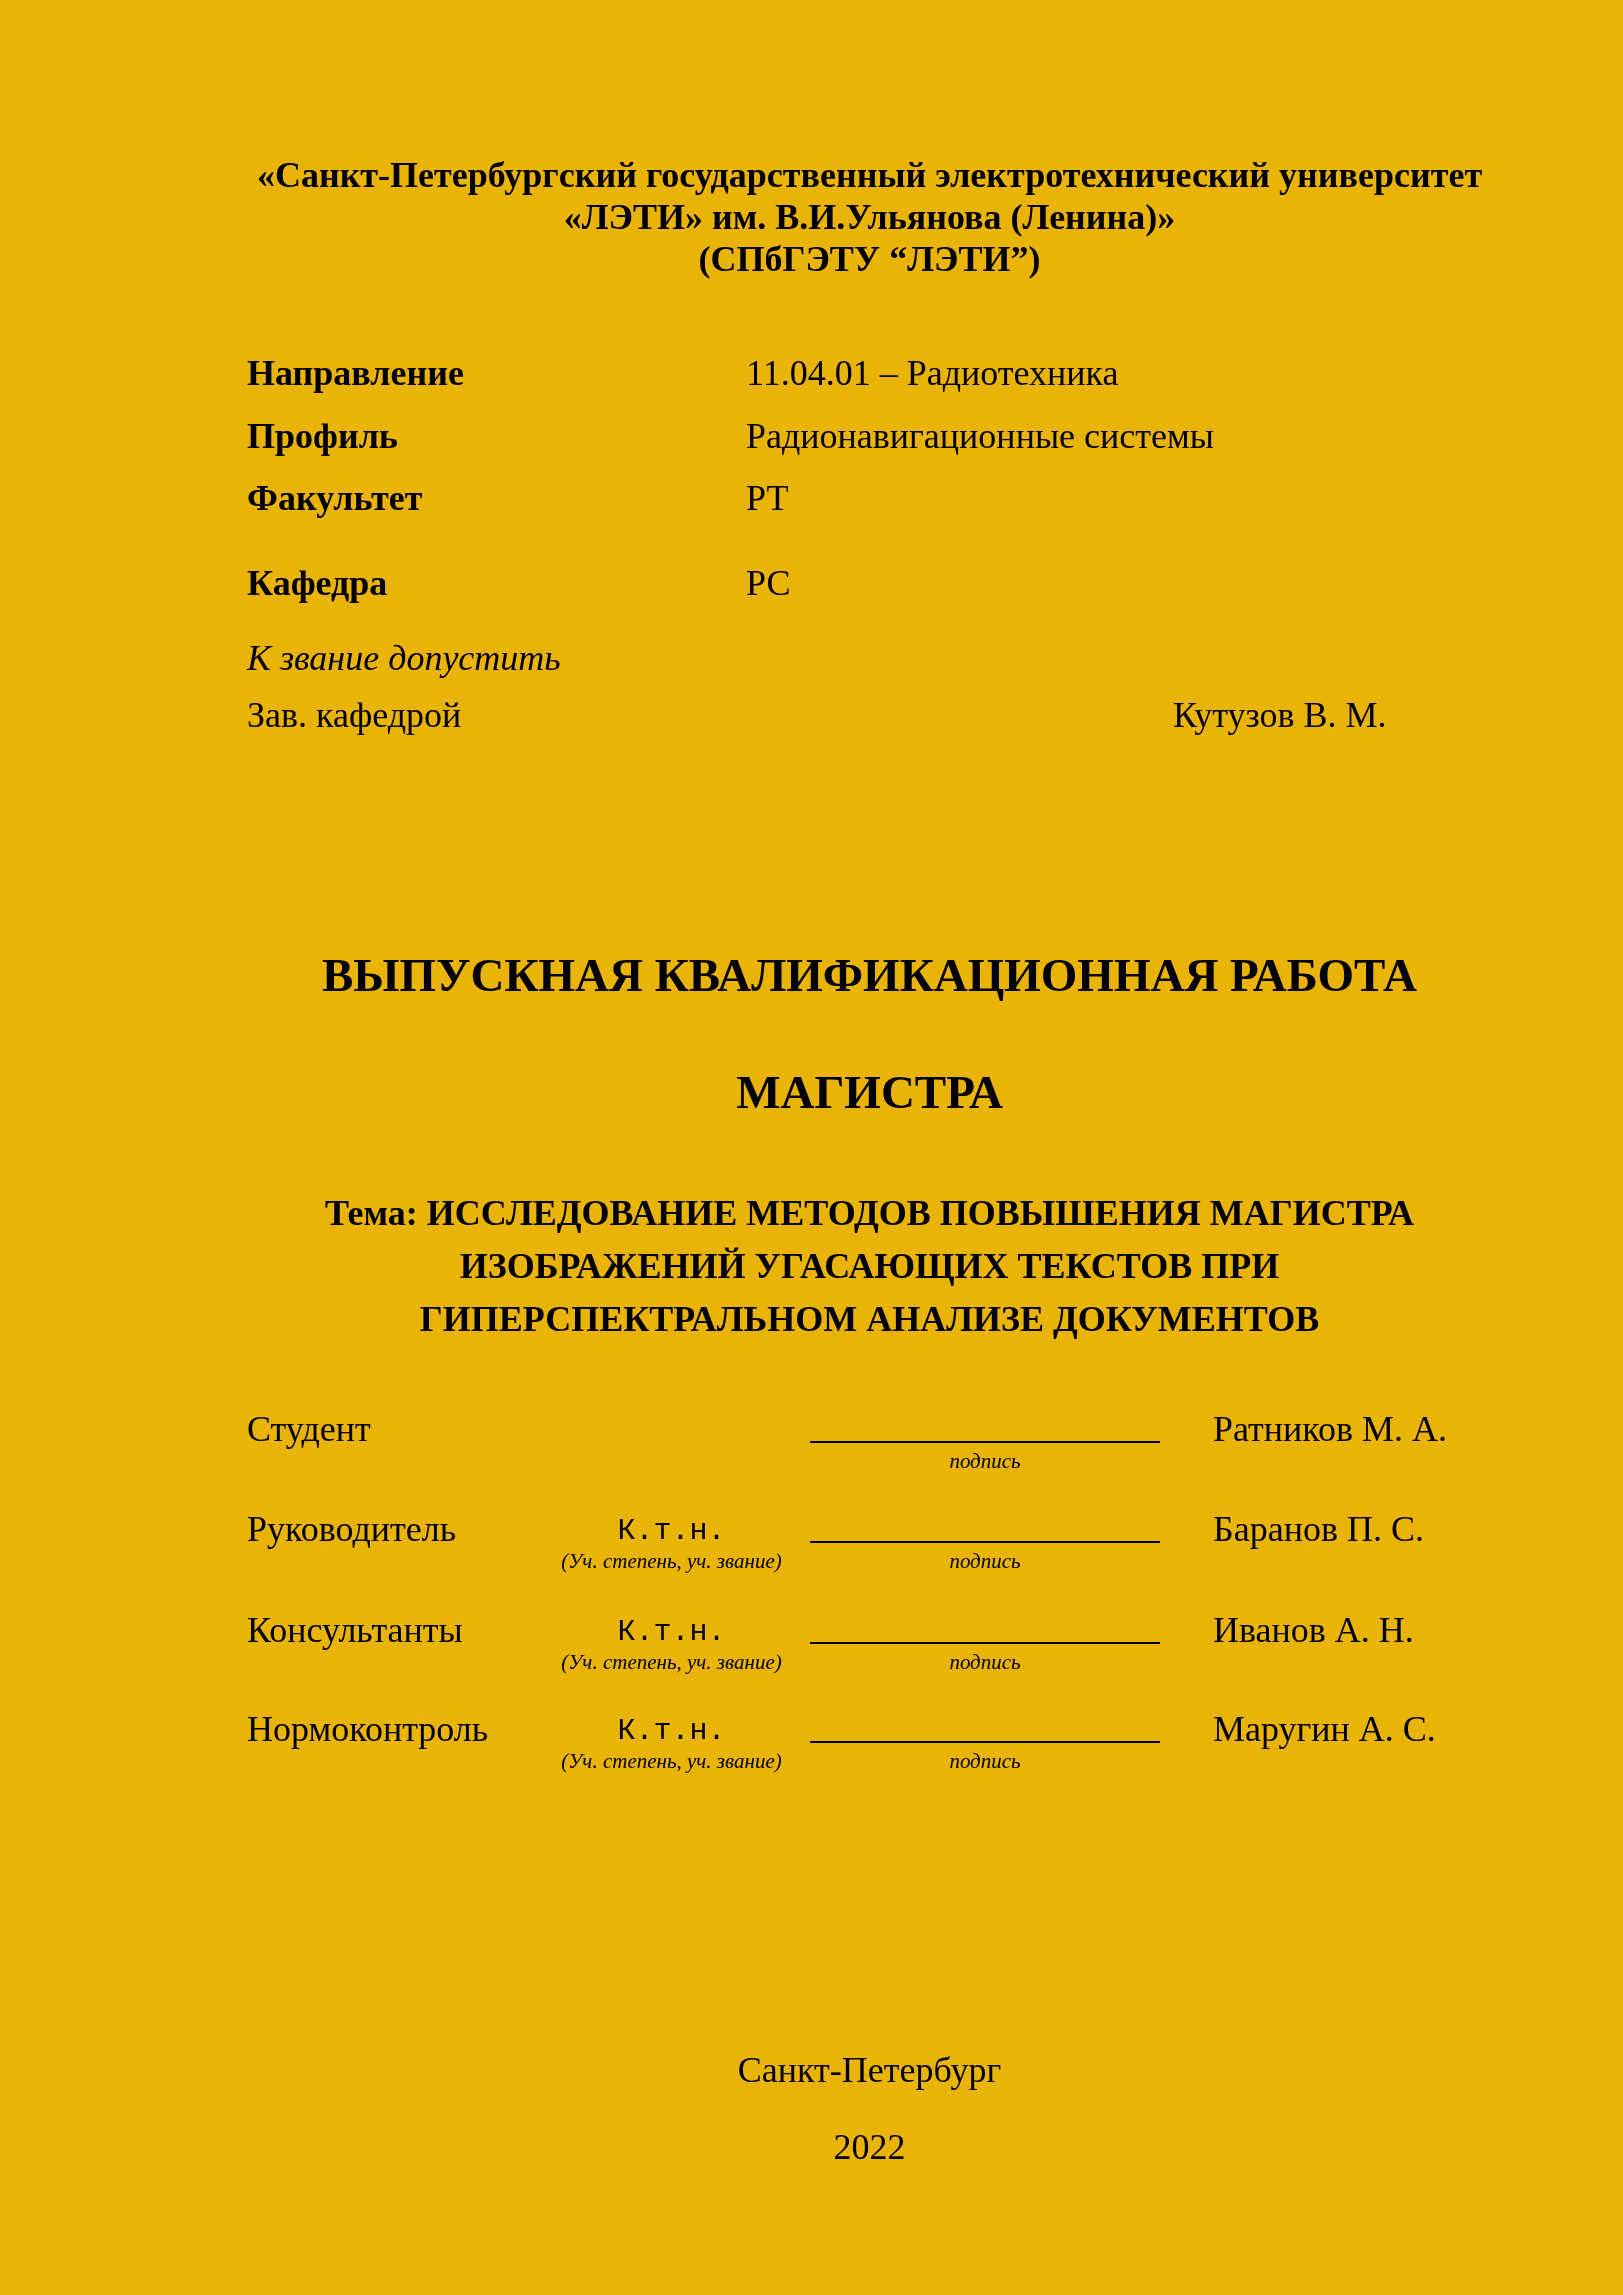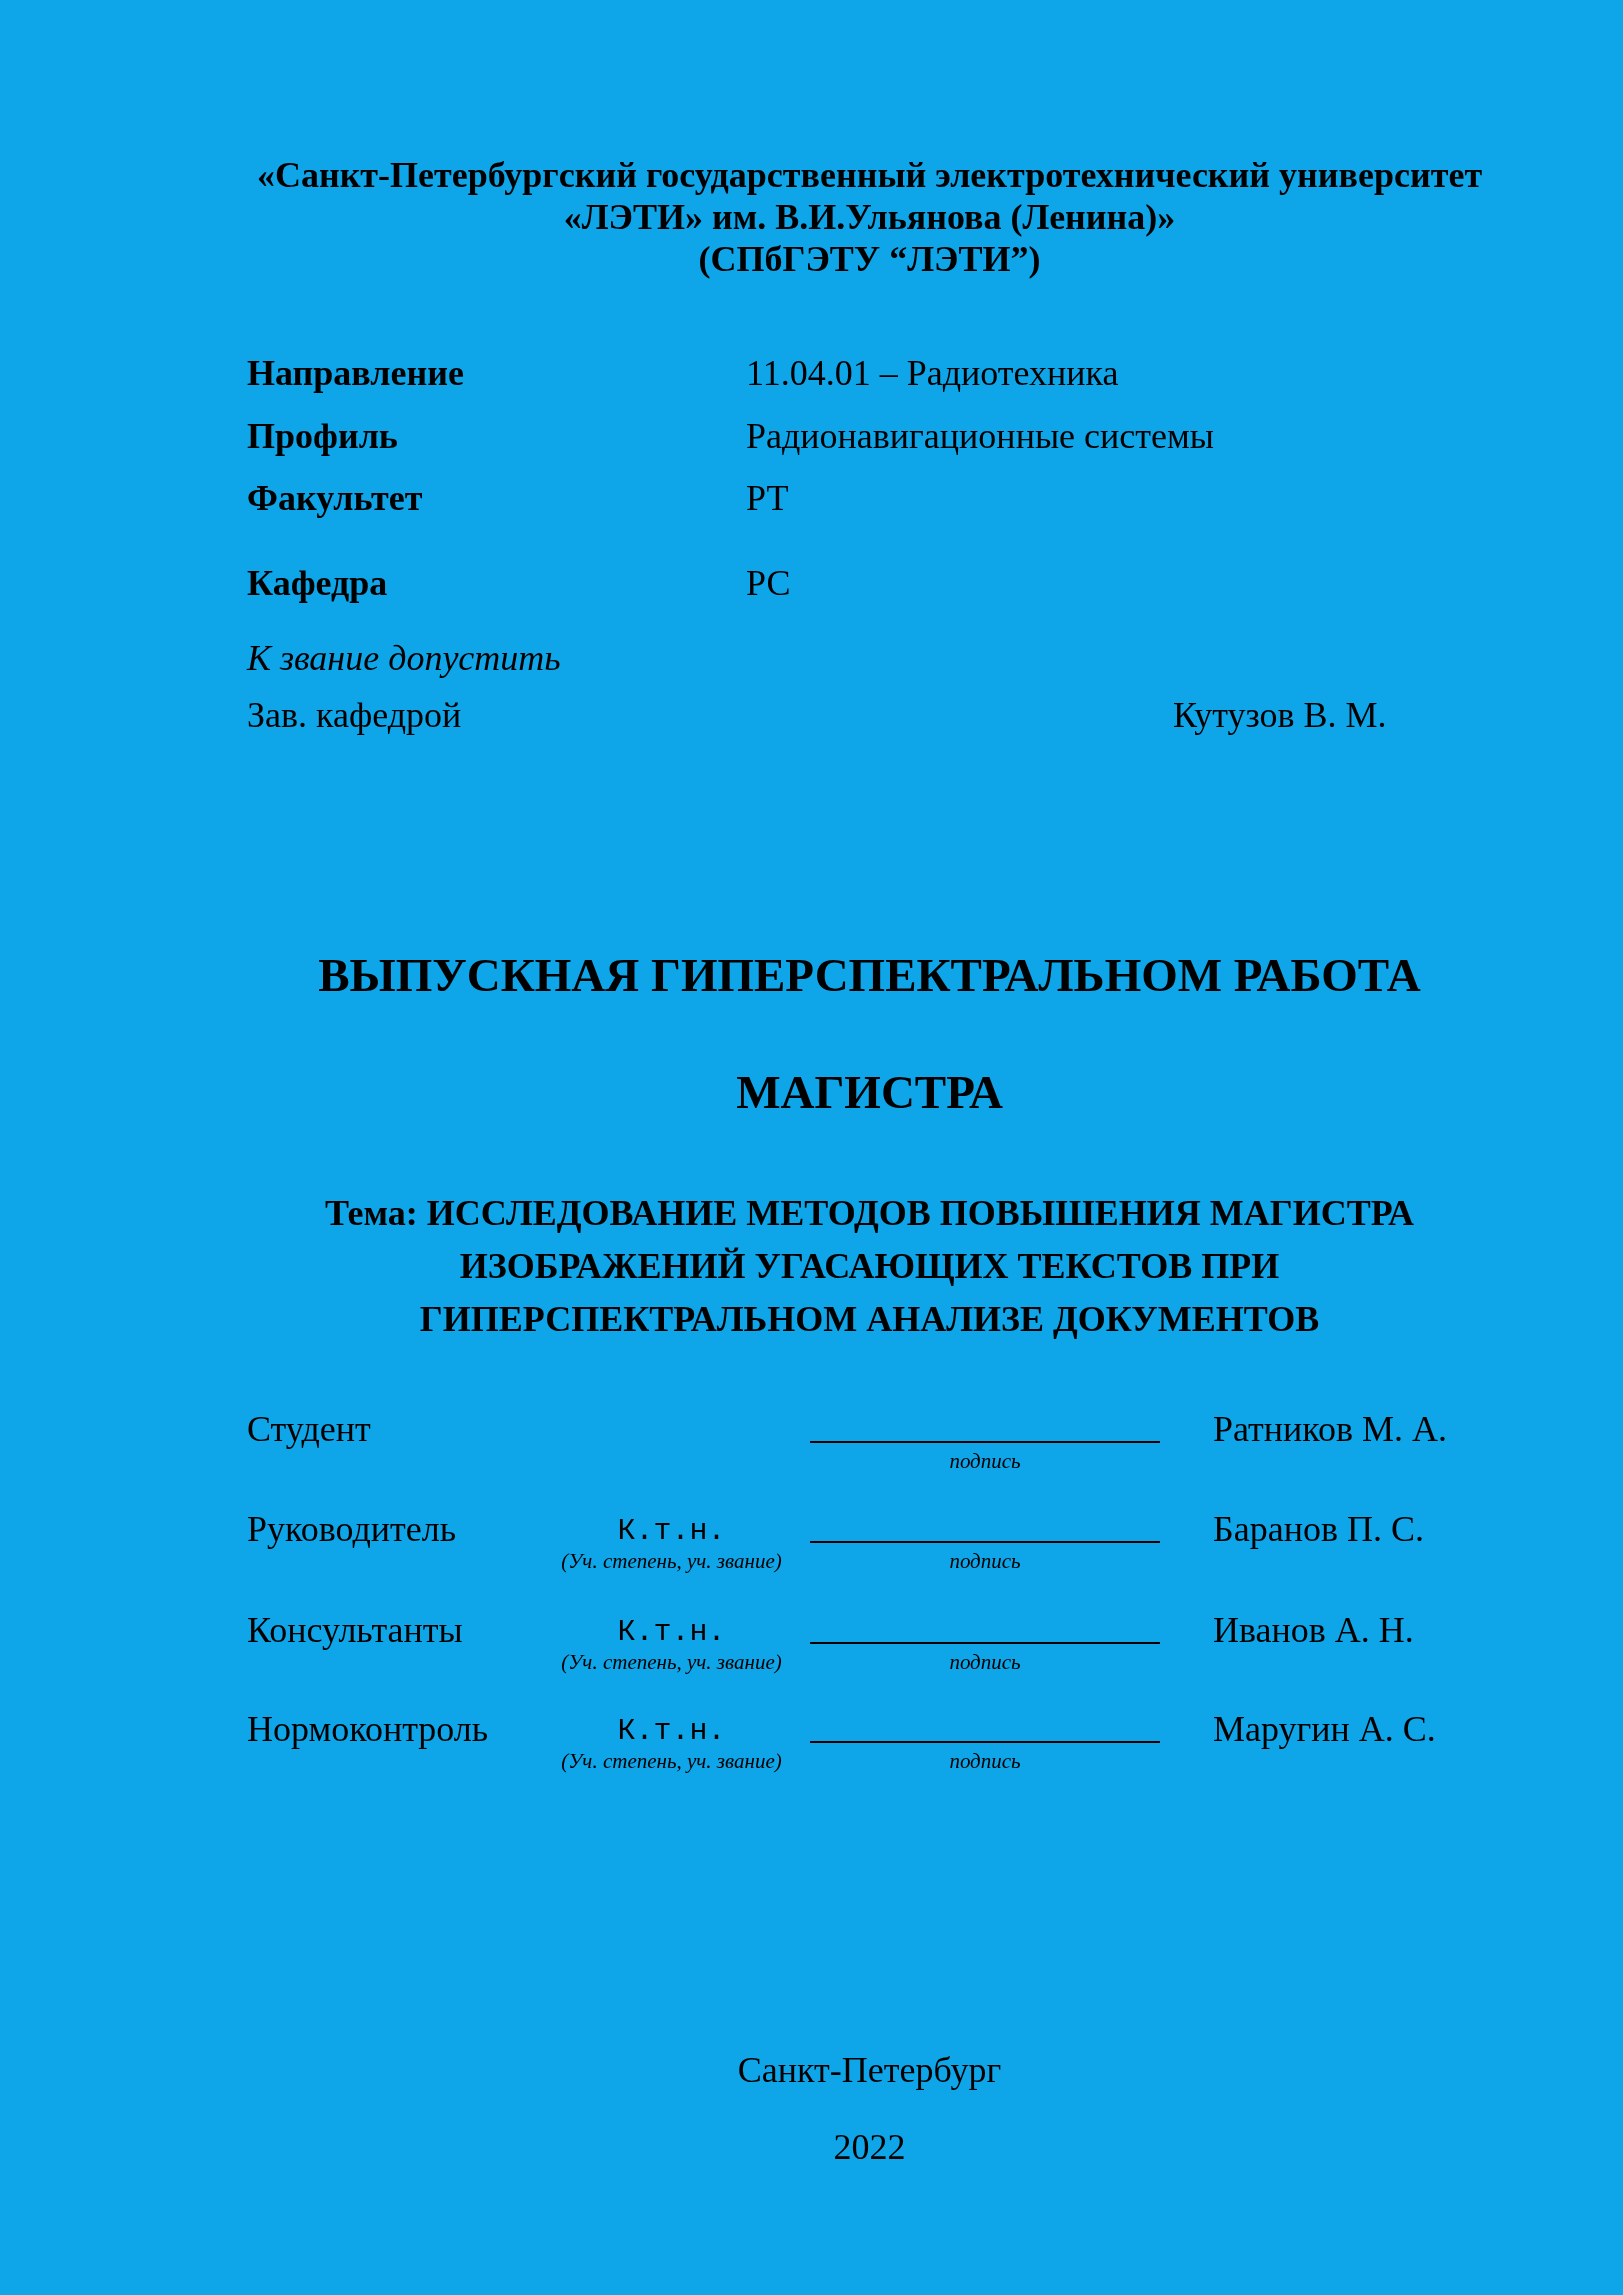--- a/index.html
+++ b/index.html
@@ -4,21 +4,21 @@
 <style>
   html, body {
     margin: 0;
     padding: 0;
     background: #ffffff;
   }
   .page {
     position: relative;
     width: 1623px;
     height: 2295px;
-    background: #0ea5e9;
+    background: #eab308;
     color: #000000;
     font-family: "Liberation Serif", "DejaVu Serif", serif;
     overflow: hidden;
   }
   .centered-block {
     position: absolute;
     left: 232px;
     width: 1275px;
     text-align: center;
   }
@@ -165,21 +165,21 @@
     <span class="info-label">Факультет</span><span class="info-value">РТ</span>
   </div>
   <div class="info-row row-kafedra">
     <span class="info-label">Кафедра</span><span class="info-value">РС</span>
   </div>
 
   <div class="admit-line">К звание допустить</div>
   <div class="head-row-label">Зав. кафедрой</div>
   <div class="head-row-name">Кутузов В. М.</div>
 
-  <div class="centered-block main-title-1">ВЫПУСКНАЯ ГИПЕРСПЕКТРАЛЬНОМ РАБОТА</div>
+  <div class="centered-block main-title-1">ВЫПУСКНАЯ КВАЛИФИКАЦИОННАЯ РАБОТА</div>
   <div class="centered-block main-title-2">МАГИСТРА</div>
 
   <div class="centered-block theme-block">
     <div>Тема: ИССЛЕДОВАНИЕ МЕТОДОВ ПОВЫШЕНИЯ МАГИСТРА</div>
     <div>ИЗОБРАЖЕНИЙ УГАСАЮЩИХ ТЕКСТОВ ПРИ</div>
     <div>ГИПЕРСПЕКТРАЛЬНОМ АНАЛИЗЕ ДОКУМЕНТОВ</div>
   </div>
 
   <div class="sig-row sig-row-student">
     <span class="sig-role">Студент</span>

